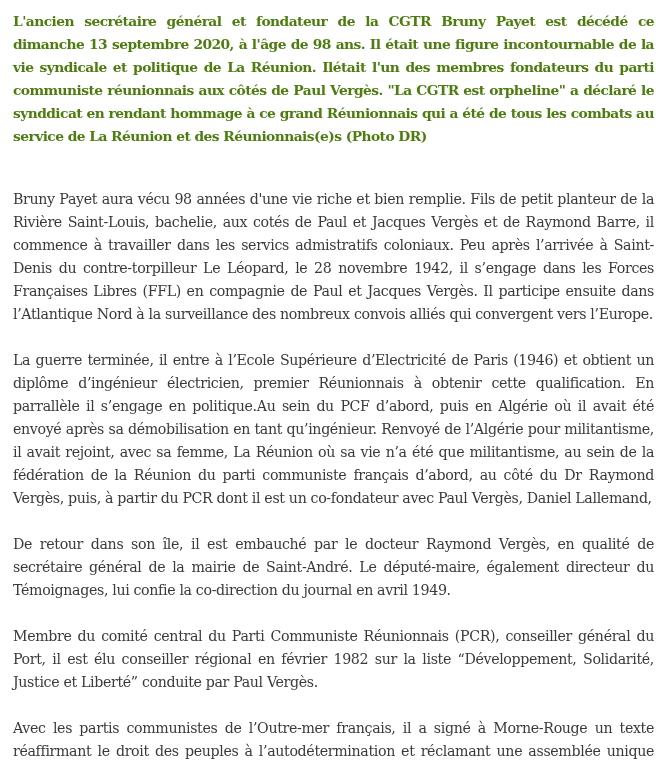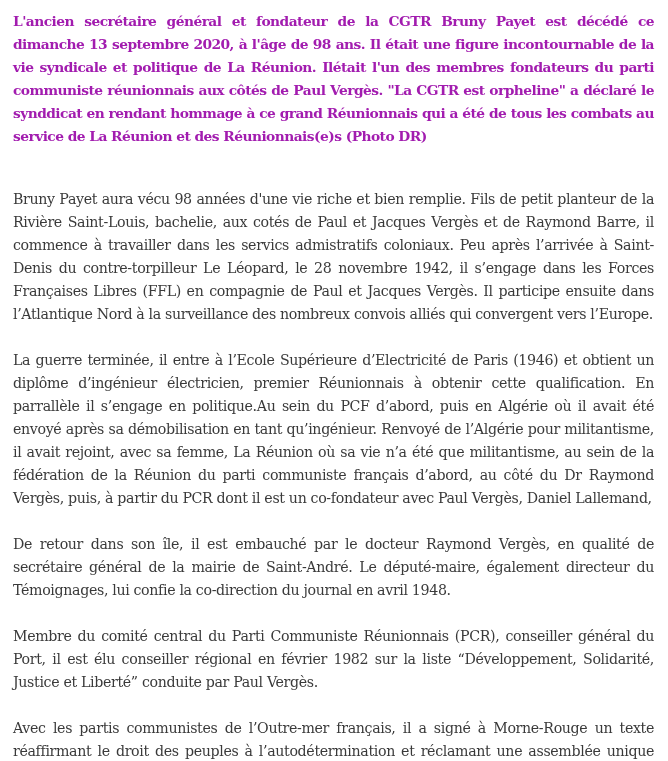--- a/index.html
+++ b/index.html
@@ -4,32 +4,32 @@
 <style>
   html, body { margin: 0; padding: 0; background: #ffffff; }
   body { width: 668px; height: 761px; overflow: hidden; }
   .article {
     position: absolute; left: 13px; top: 10px; width: 641px;
     font-family: "DejaVu Serif", "Liberation Serif", serif;
     font-size: 14.2px; line-height: 23px; text-align: justify;
     color: #3a3a3a; letter-spacing: -0.35px; word-spacing: 0px;
   }
   .article p { margin: 0; }
-  .caption { color: #a21caf; font-weight: bold; letter-spacing: -0.55px; font-size: 13.8px; }
+  .caption { color: #4d7c0f; font-weight: bold; letter-spacing: -0.55px; font-size: 13.8px; }
   .gap-large { height: 40px; }
   .gap { height: 23px; }
 </style>
 </head>
 <body>
 
 <div class="article">
   <p class="caption">L'ancien secrétaire général et fondateur de la CGTR Bruny Payet est décédé ce dimanche 13 septembre 2020, à l'âge de 98 ans. Il était une figure incontournable de la vie syndicale et politique de La Réunion. Ilétait l'un des membres fondateurs du parti communiste réunionnais aux côtés de Paul Vergès. "La CGTR est orpheline" a déclaré le synddicat en rendant hommage à ce grand Réunionnais qui a été de tous les combats au service de La Réunion et des Réunionnais(e)s (Photo DR)</p>
   <div class="gap-large"></div>
   <p>Bruny Payet aura vécu 98 années d'une vie riche et bien remplie. Fils de petit planteur de la Rivière Saint-Louis, bachelie,  aux cotés de Paul et Jacques Vergès et de Raymond Barre, il commence à travailler dans les servics admistratifs coloniaux. Peu après l’arrivée à Saint-Denis du contre-torpilleur Le Léopard, le 28 novembre 1942, il s’engage dans les Forces Françaises Libres (FFL) en compagnie de Paul et Jacques Vergès. Il participe ensuite dans l’Atlantique Nord à la surveillance des nombreux convois alliés qui convergent vers l’Europe.</p>
   <div class="gap"></div>
   <p>La guerre terminée, il entre à l’Ecole Supérieure d’Electricité de Paris (1946) et obtient un diplôme d’ingénieur électricien, premier Réunionnais à obtenir cette qualification. En parrallèle il s’engage en politique.Au sein du PCF d’abord, puis en Algérie où il avait été envoyé après sa démobilisation en tant qu’ingénieur. Renvoyé de l’Algérie pour militantisme, il avait rejoint, avec sa femme, La Réunion où sa vie n’a été que militantisme, au sein de la fédération de la Réunion du parti communiste français d’abord, au côté du Dr Raymond Vergès, puis, à partir du PCR dont il est un co-fondateur avec Paul Vergès, Daniel Lallemand,</p>
   <div class="gap"></div>
-  <p>De retour dans son île, il est embauché par le docteur Raymond Vergès, en qualité de secrétaire général de la mairie de Saint-André. Le député-maire, également directeur du Témoignages, lui confie la co-direction du journal en avril 1948.</p>
+  <p>De retour dans son île, il est embauché par le docteur Raymond Vergès, en qualité de secrétaire général de la mairie de Saint-André. Le député-maire, également directeur du Témoignages, lui confie la co-direction du journal en avril 1949.</p>
   <div class="gap"></div>
   <p>Membre du comité central du Parti Communiste Réunionnais (PCR), conseiller général du Port, il est élu conseiller régional en février 1982 sur la liste “Développement, Solidarité, Justice et Liberté” conduite par Paul Vergès.</p>
   <div class="gap"></div>
   <p>Avec les partis communistes de l’Outre-mer français, il a signé à Morne-Rouge un texte réaffirmant le droit des peuples à l’autodétermination et réclamant une assemblée unique "chargée d’élaborer un statut nouveau de nos pays à négocier avec le gouvernement français".</p>
 </div>
 
 </body></html>

